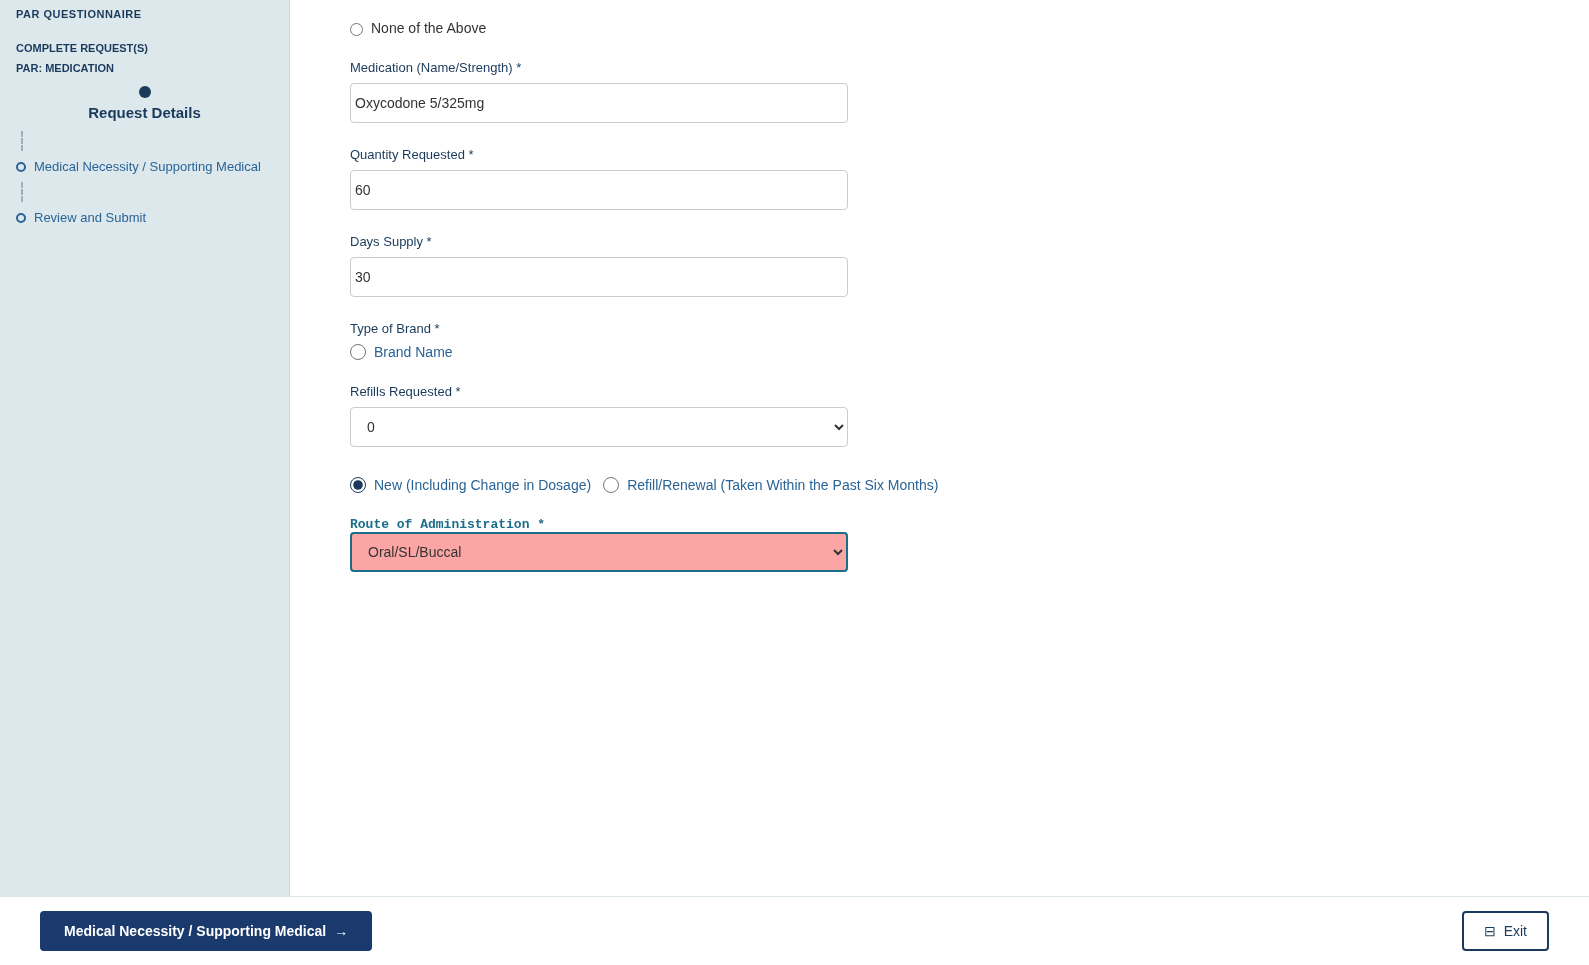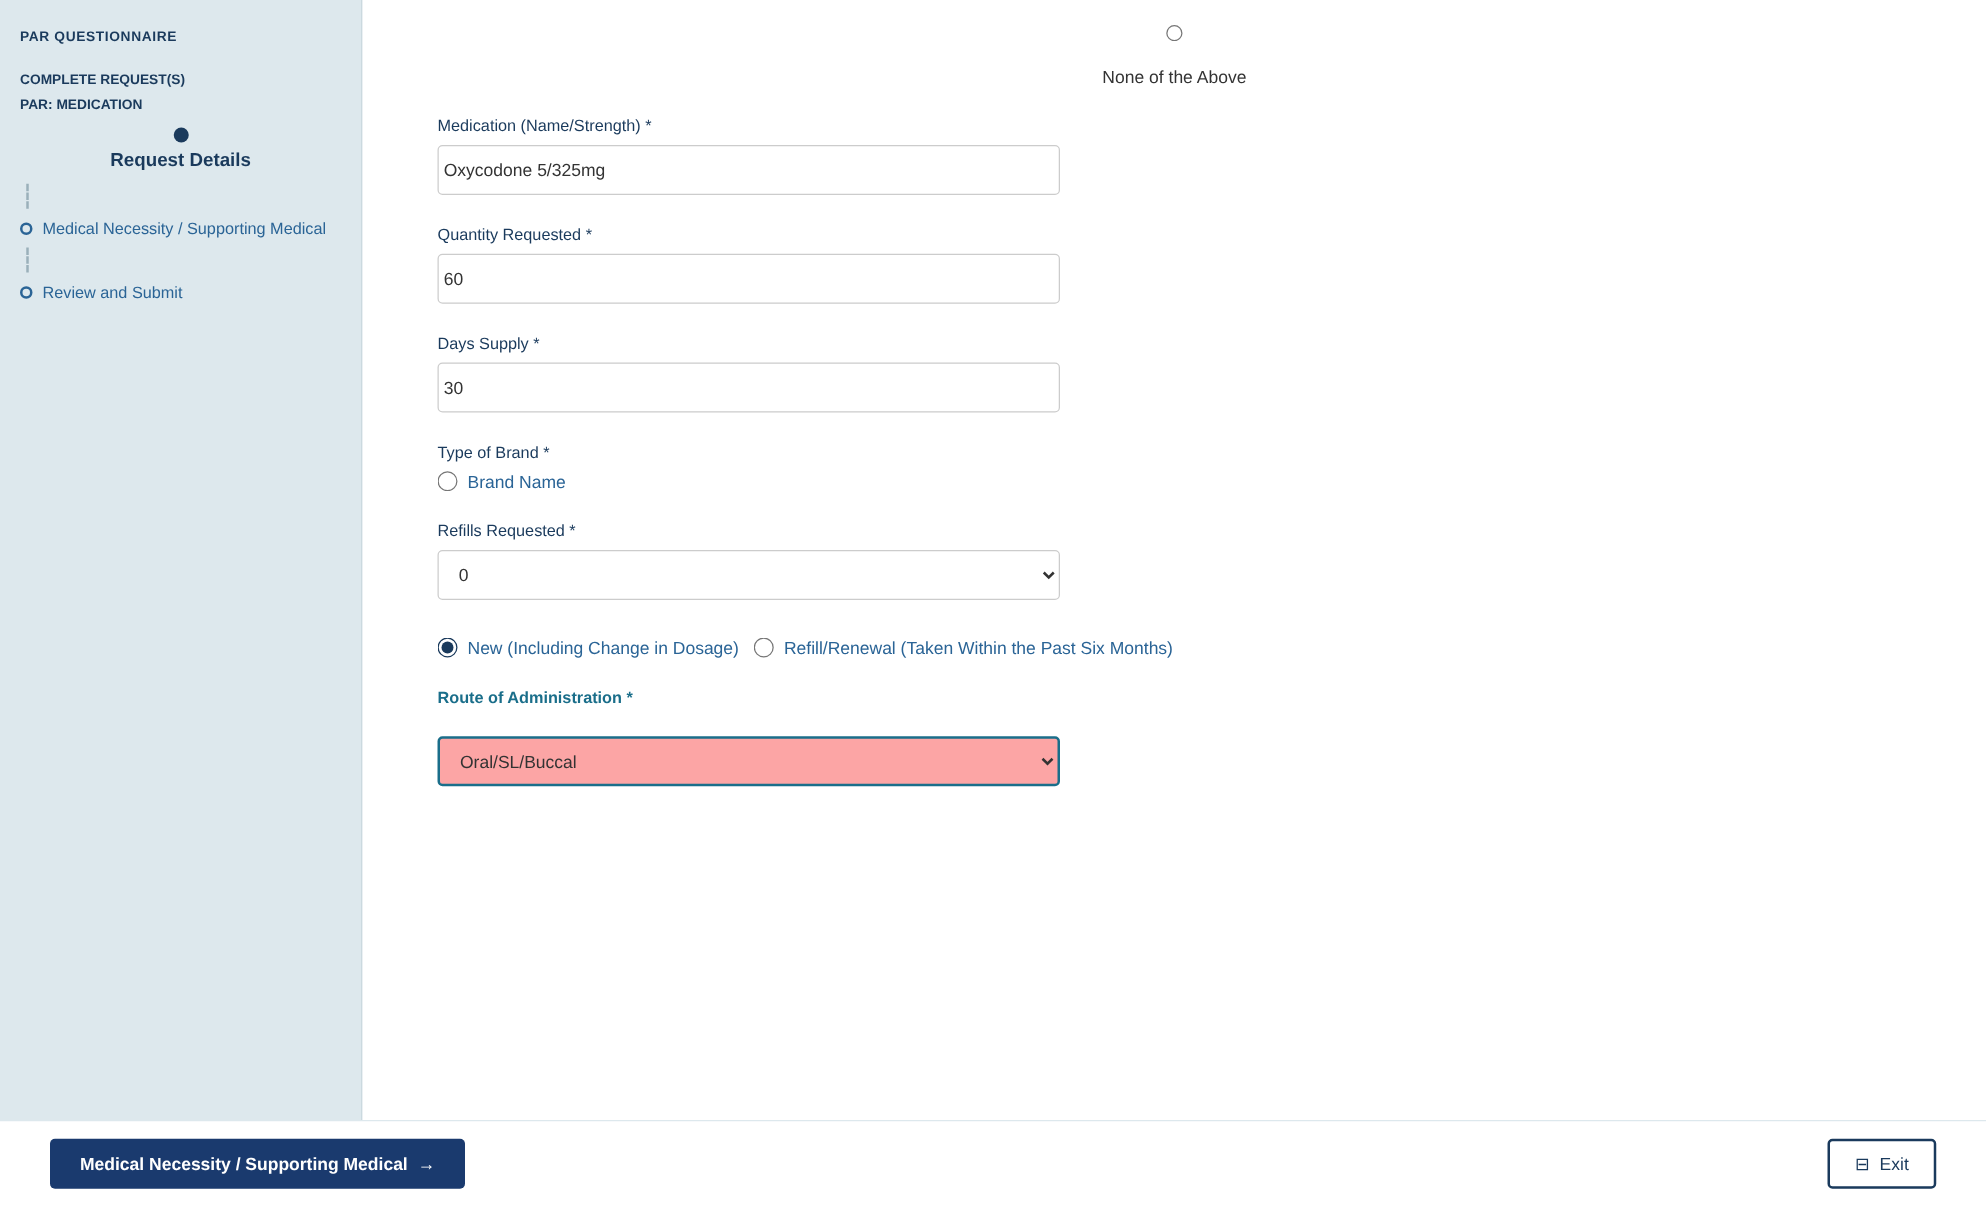--- a/index.html
+++ b/index.html
@@ -9,21 +9,21 @@
       display: flex;
       flex: 1;
       overflow: hidden;
     }
 
     
     .sidebar {
       width: 290px;
       min-width: 290px;
       background: #dde8ed;
-      padding: 24px 16px;
+      padding: 8px 16px;
       display: flex;
       flex-direction: column;
       gap: 6px;
       border-right: 1px solid #c5d4da;
     }
 
     .sidebar-par-questionnaire {
       font-size: 11px;
       font-weight: bold;
       color: #1a3a5c;
@@ -106,43 +106,43 @@
     }
 
     .form-section {
       display: flex;
       flex-direction: column;
       gap: 0;
     }
 
     .none-above-row {
       display: flex;
-      align-items: center;
-      gap: 20px;
+      align-items: flex-end;
+      gap: 8px;
       margin-bottom: 28px;
-      flex-direction: column;
     }
 
     .field-group {
       margin-bottom: 24px;
     }
 
     .field-label {
       font-size: 13px;
       color: #1a3a5c;
       margin-bottom: 8px;
       display: block;
     }
 
     .field-label-bold {
       font-size: 13px;
       color: #1a6e8a;
       font-weight: bold;
-      margin-bottom: 24px;
+      margin-bottom: 0;
       display: block;
+      font-family: Liberation Mono, monospace;
     }
 
     .text-input {
       width: 498px;
       height: 40px;
       border: 1px solid #ccc;
       border-radius: 4px;
       padding: 8px 4px;
       font-size: 14px;
       color: #333;

